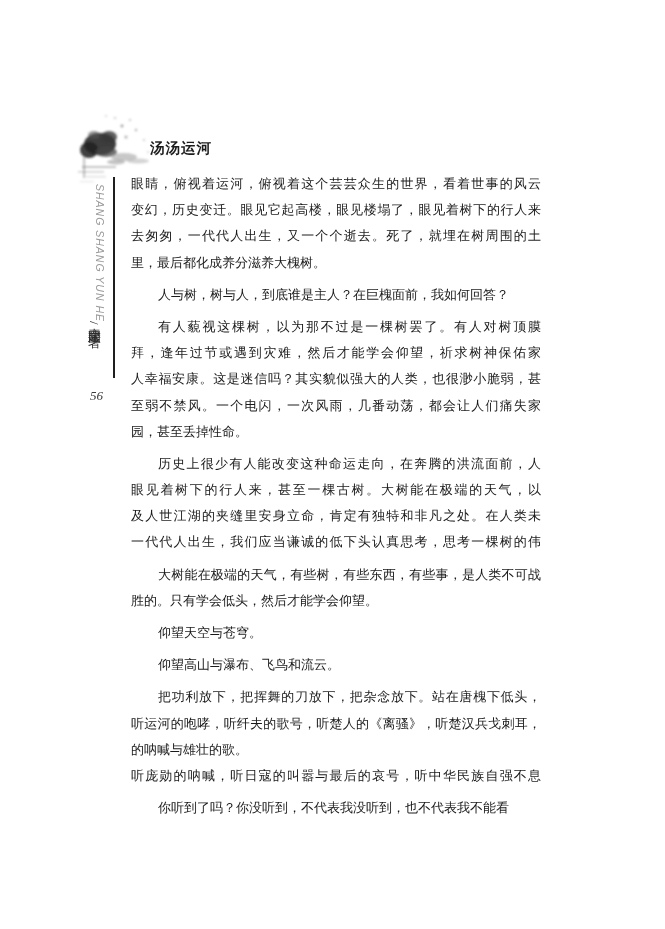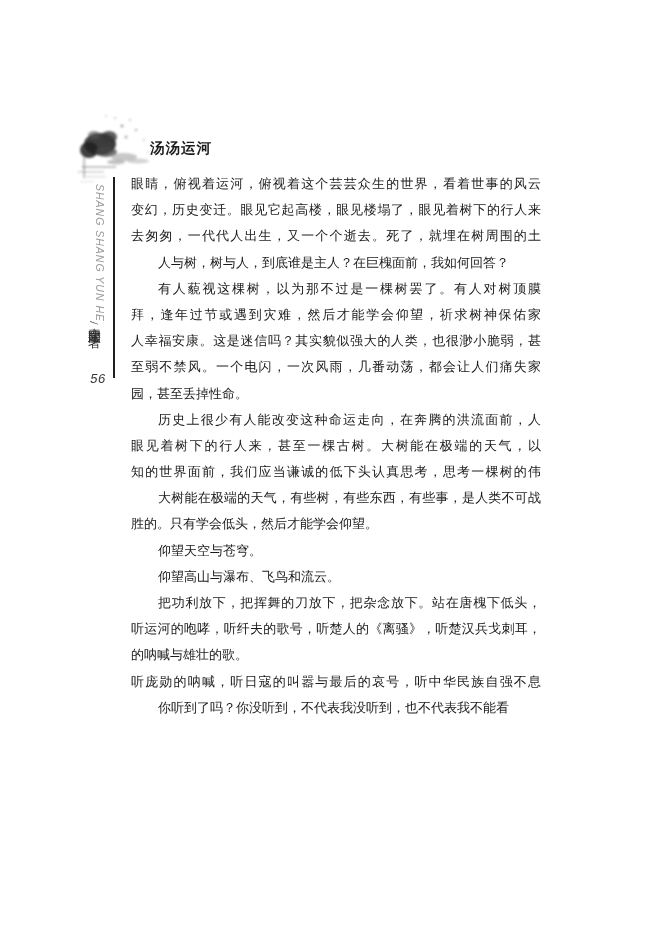--- a/index.html
+++ b/index.html
@@ -68,22 +68,22 @@
     text-orientation: mixed;
     font-family: "Liberation Serif", "DejaVu Serif", serif;
     font-size: 13px;
     letter-spacing: 1px;
     color: #2a2a2a;
     white-space: nowrap;
   }
   .page-number {
     position: absolute;
     left: 90px;
-    top: 372px;
-    font-family: Liberation Mono, monospace;
+    top: 388px;
+    font-family: Liberation Serif, serif;
     font-style: italic;
     font-size: 13px;
     color: #3a3a3a;
   }
 
   
   .body-text {
     position: absolute;
     left: 131px;
     top: 171px;
@@ -97,20 +97,21 @@
     white-space: nowrap;
     overflow: visible;
   }
   .body-text .line.full {
     text-align: justify;
     text-align-last: justify;
     white-space: normal;
   }
   .body-text .line.indent {
     text-indent: 27px;
+    margin-top: 6px;
   }
 </style>
 </head>
 <body>
 
 <div class="page">
 
   <div class="logo">
     <svg width="86" height="80" viewBox="0 0 86 80" xmlns="http://www.w3.org/2000/svg">
       <defs>
@@ -152,29 +153,31 @@
 
   <div class="side-rule"></div>
   <div class="series-vertical">SHANG SHANG YUN HE</div>
   <div class="author-vertical">秦建国/著</div>
   <div class="page-number">56</div>
 
   <div class="body-text">
       <div class="line full">眼睛，俯视着运河，俯视着这个芸芸众生的世界，看着世事的风云</div>
       <div class="line full">变幻，历史变迁。眼见它起高楼，眼见楼塌了，眼见着树下的行人来</div>
       <div class="line full">去匆匆，一代代人出生，又一个个逝去。死了，就埋在树周围的土</div>
+      <div class="line">里，最后都化成养分滋养大槐树。</div>
       <div class="line indent">人与树，树与人，到底谁是主人？在巨槐面前，我如何回答？</div>
       <div class="line indent full">有人藐视这棵树，以为那不过是一棵树罢了。有人对树顶膜</div>
       <div class="line full">拜，逢年过节或遇到灾难，然后才能学会仰望，祈求树神保佑家</div>
       <div class="line full">人幸福安康。这是迷信吗？其实貌似强大的人类，也很渺小脆弱，甚</div>
       <div class="line full">至弱不禁风。一个电闪，一次风雨，几番动荡，都会让人们痛失家</div>
       <div class="line">园，甚至丢掉性命。</div>
       <div class="line indent full">历史上很少有人能改变这种命运走向，在奔腾的洪流面前，人</div>
       <div class="line full">眼见着树下的行人来，甚至一棵古树。大树能在极端的天气，以</div>
-      <div class="line full">知的世界面前，我们应当谦诚的低下头认真思考，思考一棵树的伟</div>
+      <div class="line full">及人世江湖的夹缝里安身立命，肯定有独特和非凡之处。在人类未</div>
+      <div class="line full">一代代人出生，我们应当谦诚的低下头认真思考，思考一棵树的伟</div>
       <div class="line indent full">大树能在极端的天气，有些树，有些东西，有些事，是人类不可战</div>
       <div class="line">胜的。只有学会低头，然后才能学会仰望。</div>
       <div class="line indent">仰望天空与苍穹。</div>
       <div class="line indent">仰望高山与瀑布、飞鸟和流云。</div>
       <div class="line indent full">把功利放下，把挥舞的刀放下，把杂念放下。站在唐槐下低头，</div>
       <div class="line full">听运河的咆哮，听纤夫的歌号，听楚人的《离骚》，听楚汉兵戈刺耳，</div>
       <div class="line">的呐喊与雄壮的歌。</div>
       <div class="line full">听庞勋的呐喊，听日寇的叫嚣与最后的哀号，听中华民族自强不息</div>
       <div class="line indent">你听到了吗？你没听到，不代表我没听到，也不代表我不能看</div>
     </div>

